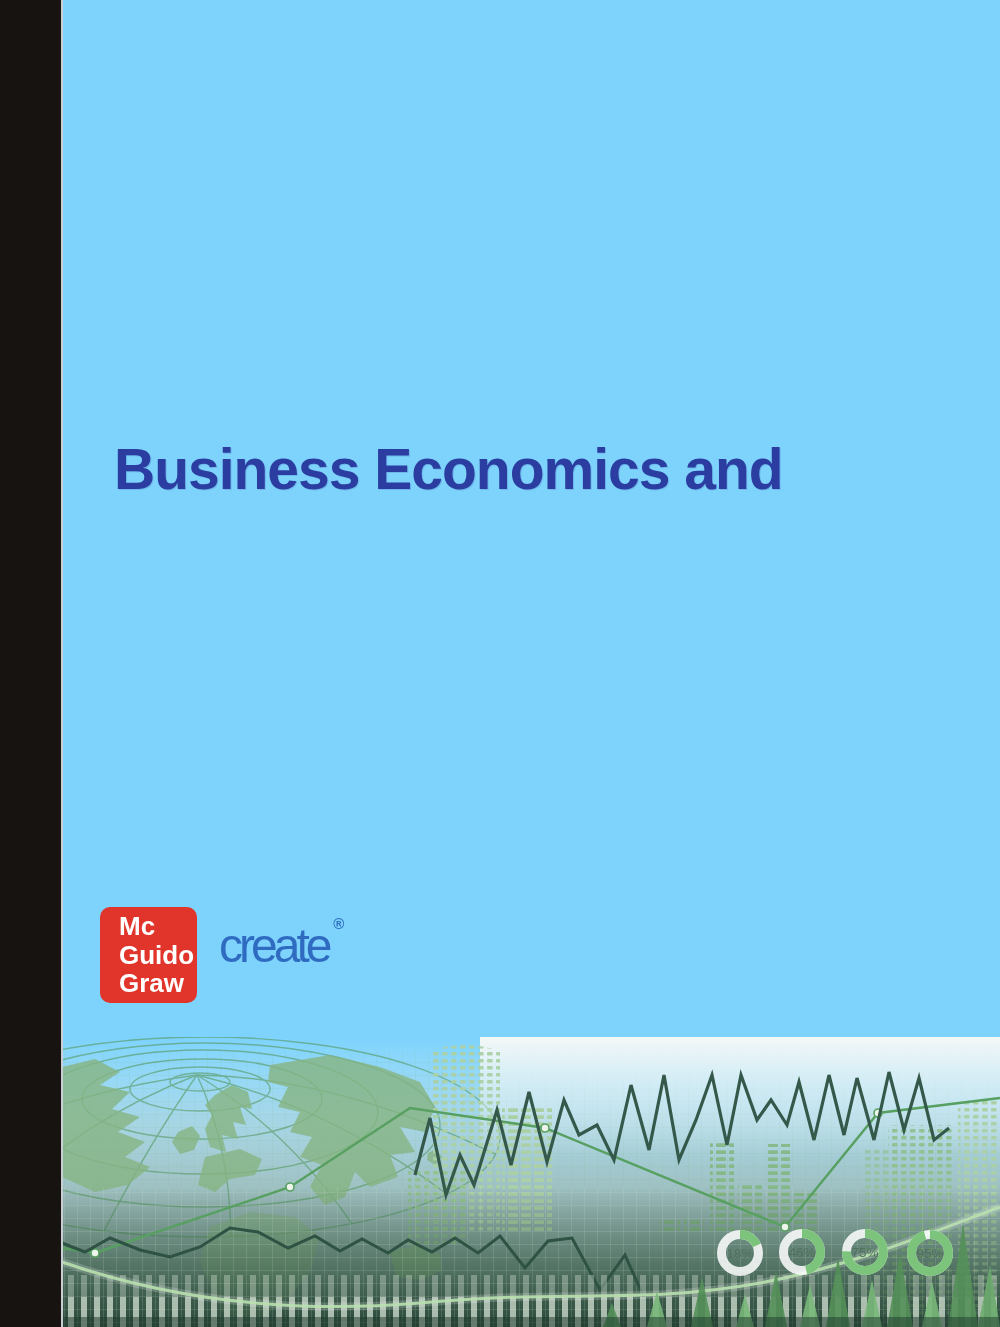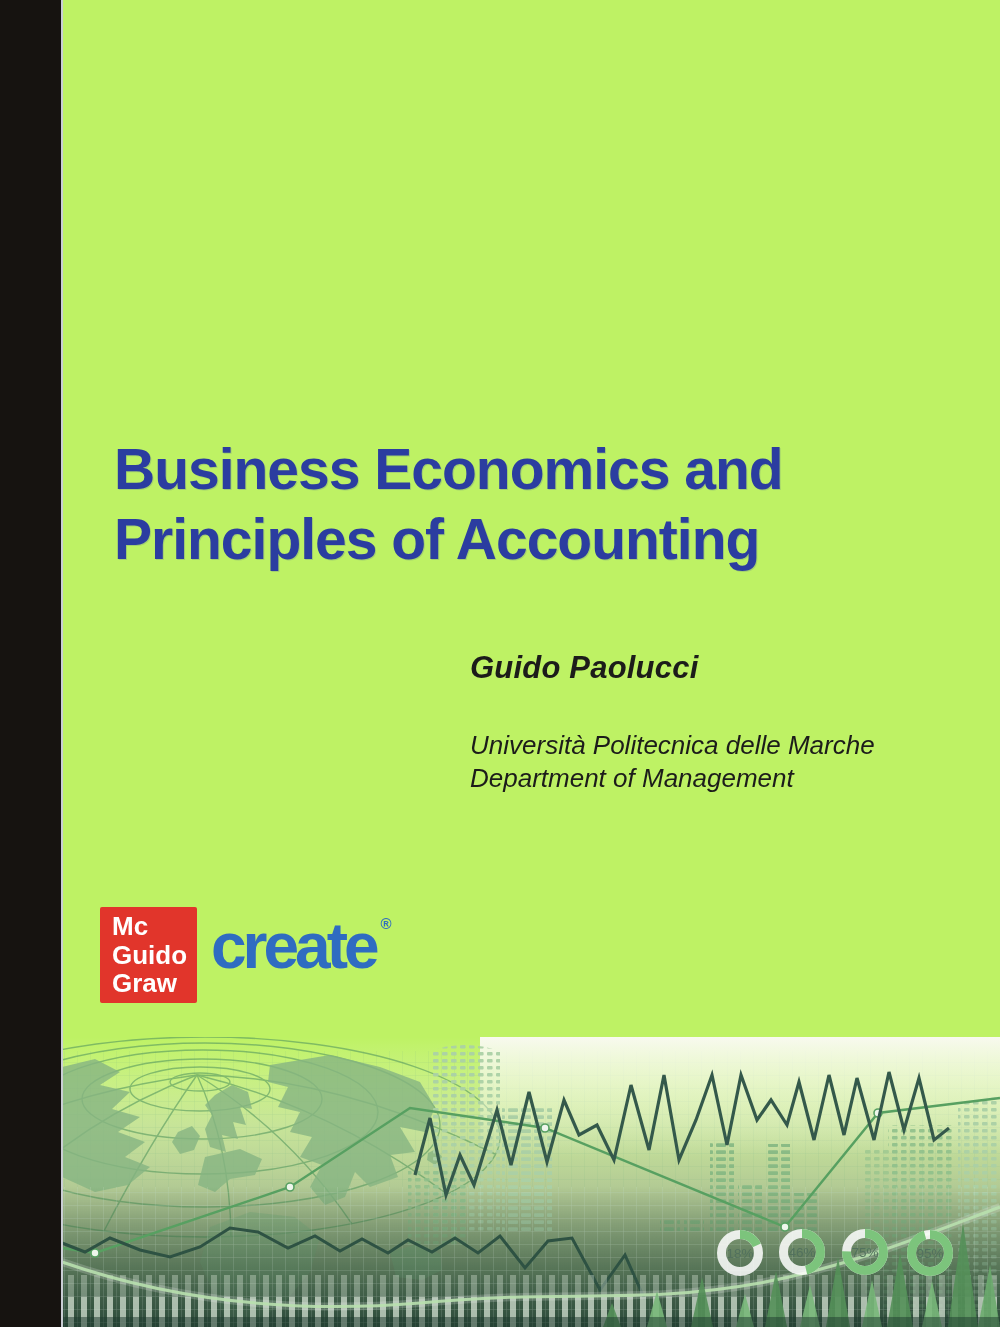--- a/index.html
+++ b/index.html
@@ -1,52 +1,44 @@
 <!DOCTYPE html>
 <html><head>
 <meta charset="utf-8">
 <style>
   html,body{margin:0;padding:0;background:#888;}
-  .page{position:relative;width:1000px;height:1327px;background:#bef264;overflow:hidden;
+  .page{position:relative;width:1000px;height:1327px;background:#7dd3fc;overflow:hidden;
         font-family:"Liberation Sans",sans-serif;}
   .spine{position:absolute;left:0;top:0;width:61px;height:1327px;background:#161310;
          border-right:2px solid #c9ced4;z-index:40;}
   .title-block{position:absolute;left:114px;top:434px;z-index:10;}
   .title-line{font-weight:bold;font-size:57px;line-height:70px;letter-spacing:-1px;
               color:#2b3da0;text-shadow:1px 1px 0 rgba(43,61,160,0.18);white-space:nowrap;}
   .author-block{position:absolute;left:470px;top:650px;z-index:10;color:#1c1c1a;}
   .author-name{font-size:31px;font-weight:bold;font-style:italic;letter-spacing:0.2px;}
   .affiliation{margin-top:43px;font-size:26px;font-style:italic;line-height:33px;}
   .affiliation div{white-space:nowrap;}
   .logo-row{position:absolute;left:100px;top:907px;z-index:10;display:flex;align-items:flex-start;}
-  .mh-box{width:97px;height:96px;background:#e1352b;border-radius:2px;
+  .mh-box{width:97px;height:96px;background:#e1352b;border-radius:10px;
           color:#ffffff;font-weight:bold;font-size:26px;line-height:28.5px;
-          padding:5px 0 0 12px;box-sizing:border-box;letter-spacing:0;}
+          padding:5px 0 0 19px;box-sizing:border-box;letter-spacing:0;}
   .create-wrap{position:relative;margin-left:14px;margin-top:-6px;}
-  .create-word{font-weight:bold;font-size:64px;letter-spacing:-4px;color:#2f6cc1;line-height:90px;}
+  .create-word{font-weight:normal;font-size:48px;letter-spacing:-4px;color:#2f6cc1;line-height:90px;margin-left:8px;}
   .create-r{position:absolute;right:-16px;top:14px;font-size:15px;color:#2f6cc1;font-weight:bold;}
   .artwork{position:absolute;left:0;top:1037px;width:1000px;height:290px;z-index:5;}
 </style>
 </head>
 <body>
 
 <div class="page">
 
   <div class="title-block">
     <div class="title-line">Business Economics and</div>
-    <div class="title-line">Principles of Accounting</div>
   </div>
 
-  <div class="author-block">
-    <div class="author-name">Guido Paolucci</div>
-    <div class="affiliation">
-      <div>Università Politecnica delle Marche</div>
-      <div>Department of Management</div>
-    </div>
-  </div>
 
   <div class="logo-row">
     <div class="mh-box">
       <div>Mc</div>
       <div>Guido</div>
       <div>Graw</div>
     </div>
     <div class="create-wrap">
       <span class="create-word">create</span>
       <span class="create-r">®</span>

